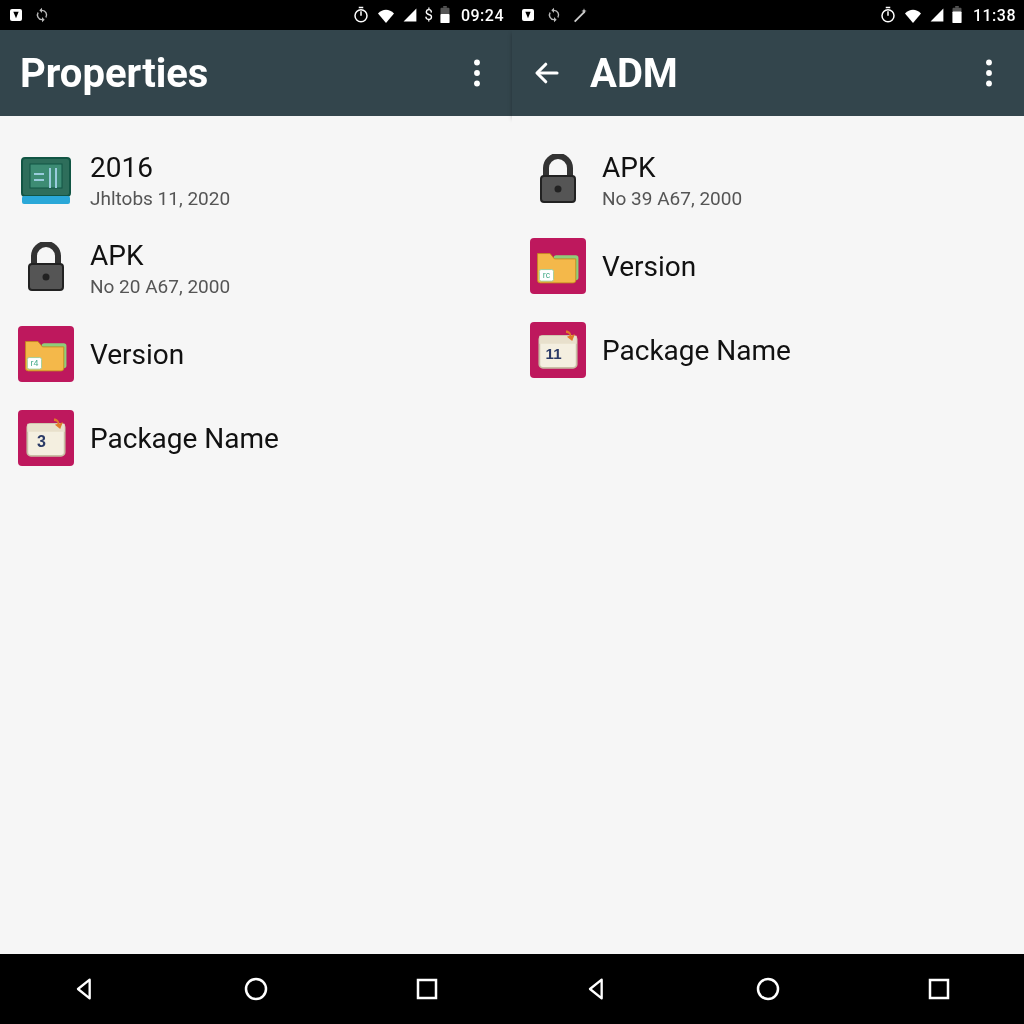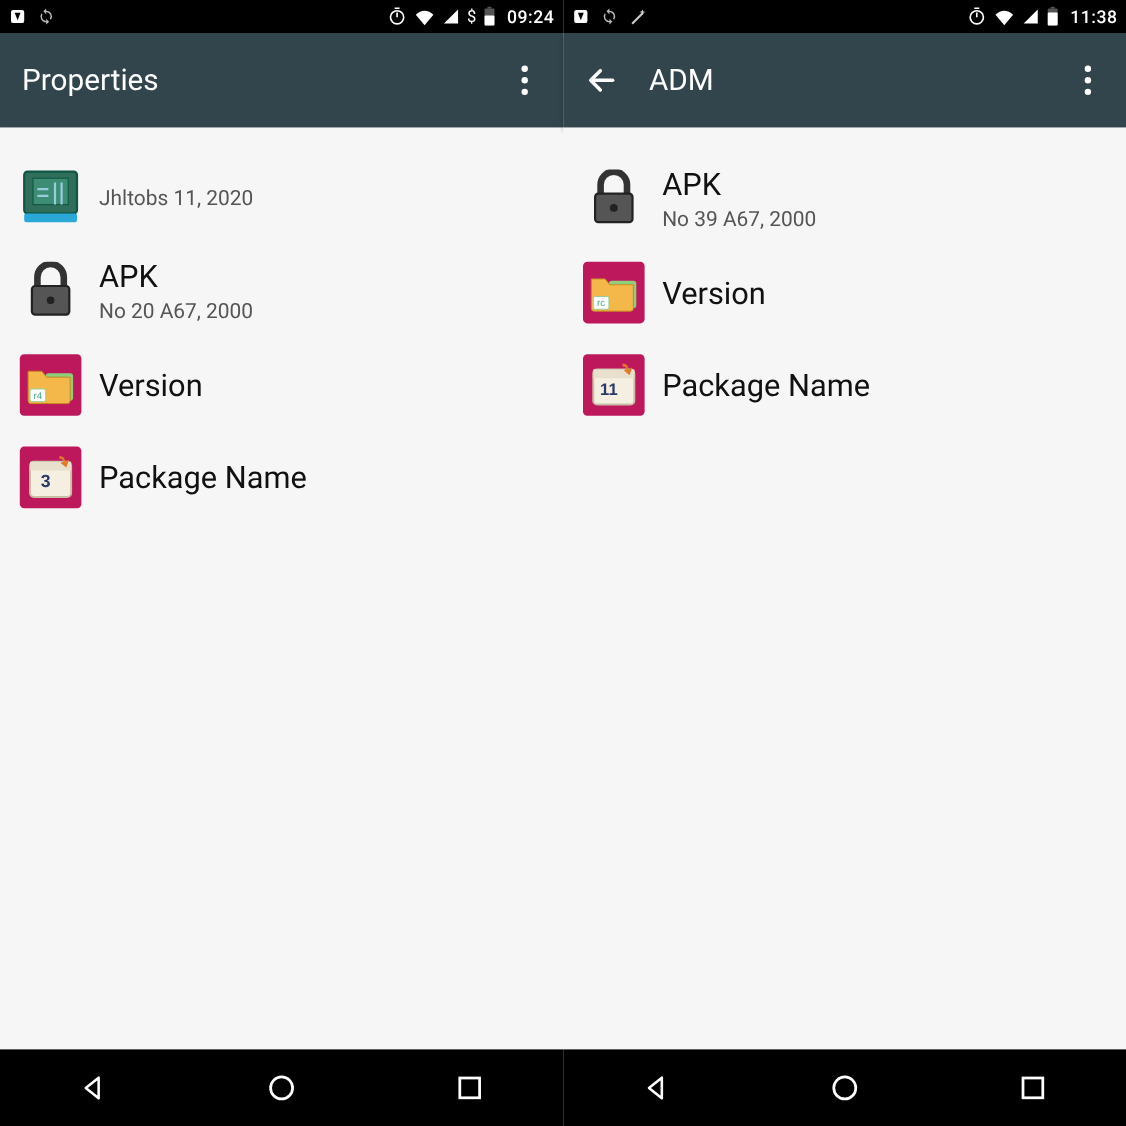--- a/index.html
+++ b/index.html
@@ -8,21 +8,21 @@
   .phone { width: 512px; height: 1024px; display: flex; flex-direction: column; background: #f6f6f6; position: relative; }
   
   .statusbar { height: 30px; background: #000; color: #fff; display: flex; align-items: center; padding: 0 8px; font-size: 16px; }
   .statusbar .left { display: flex; gap: 10px; align-items: center; }
   .statusbar .right { margin-left: auto; display: flex; gap: 6px; align-items: center; }
   .statusbar .clock { font-weight: 500; letter-spacing: 0.5px; margin-left: 4px; }
   .sb-icon svg { display: block; }
   
   .appbar { height: 86px; background: #33454c; color: #fff; display: flex; align-items: center; padding: 0 20px; box-shadow: 0 3px 4px rgba(0,0,0,0.25); }
   .appbar .back { width: 44px; display: flex; align-items: center; justify-content: flex-start; }
-  .appbar .title { font-size: 27px; font-weight: 400; flex: 1; }
+  .appbar .title { font-size: 40px; font-weight: 700; flex: 1; }
   .appbar .overflow { width: 30px; display: flex; align-items: center; justify-content: center; }
   .appbar.with-back .title { margin-left: 14px; }
   
   .content { flex: 1; background: #f6f6f6; padding-top: 20px; }
   .row { display: flex; align-items: center; padding: 14px 18px 14px 18px; }
   .row .icon { width: 72px; display: flex; align-items: center; justify-content: flex-start; }
   .row .icon .iconbox { width: 56px; height: 56px; display: flex; align-items: center; justify-content: center; }
   .row .texts { flex: 1; }
   .row .t1 { font-size: 28px; color: #111; line-height: 1.25; }
   .row .t2 { font-size: 19px; color: #555; margin-top: 2px; }
@@ -100,20 +100,21 @@
             <div class="iconbox">
           <svg width="52" height="52" viewBox="0 0 52 52">
                 <rect x="2" y="4" width="48" height="38" rx="3" fill="#2e6e5b" stroke="#154" stroke-width="2"></rect>
                 <rect x="10" y="10" width="32" height="24" fill="#3d8c74" stroke="#154"></rect>
                 <path d="M14 20 h10 M14 26 h10 M30 14 v20 M36 14 v20" stroke="#9cd" stroke-width="2"></path>
                 <rect x="2" y="42" width="48" height="8" rx="2" fill="#2aa8d8"></rect>
               </svg>
         </div>
           </div>
         <div class="texts">
+          <div class="t1">2016</div>
           <div class="t2">Jhltobs 11, 2020</div>
         </div>
       </div>
 
       <div class="row">
         <div class="icon">
             <div class="iconbox">
           <svg width="46" height="52" viewBox="0 0 46 52">
                 <path d="M11 22 V14 a12 12 0 0 1 24 0 V22" fill="none" stroke="#333" stroke-width="6"></path>
                 <rect x="6" y="22" width="34" height="26" rx="3" fill="#555" stroke="#222" stroke-width="2"></rect>

